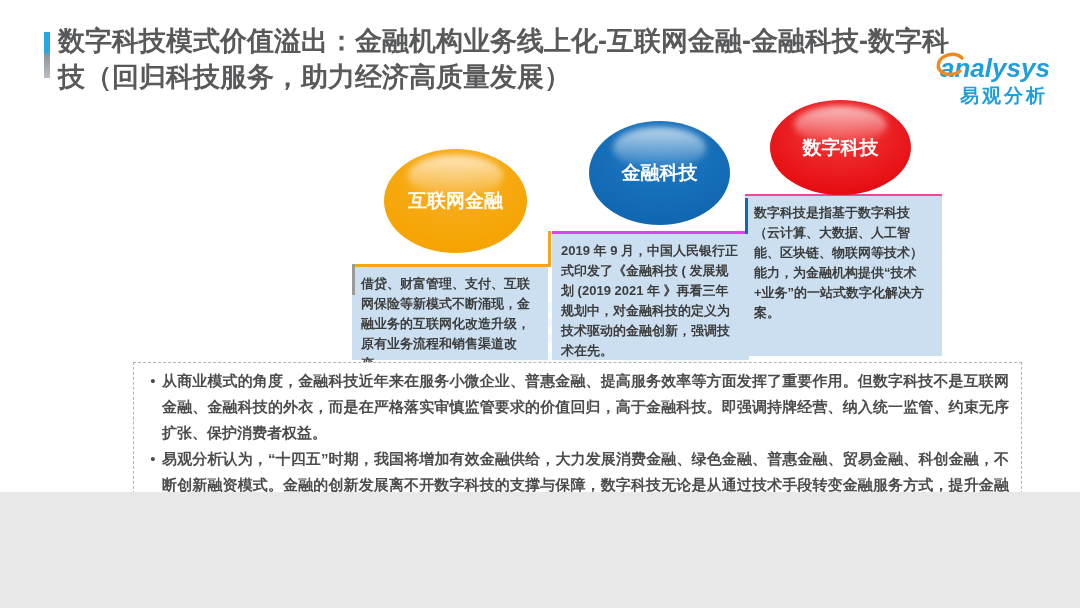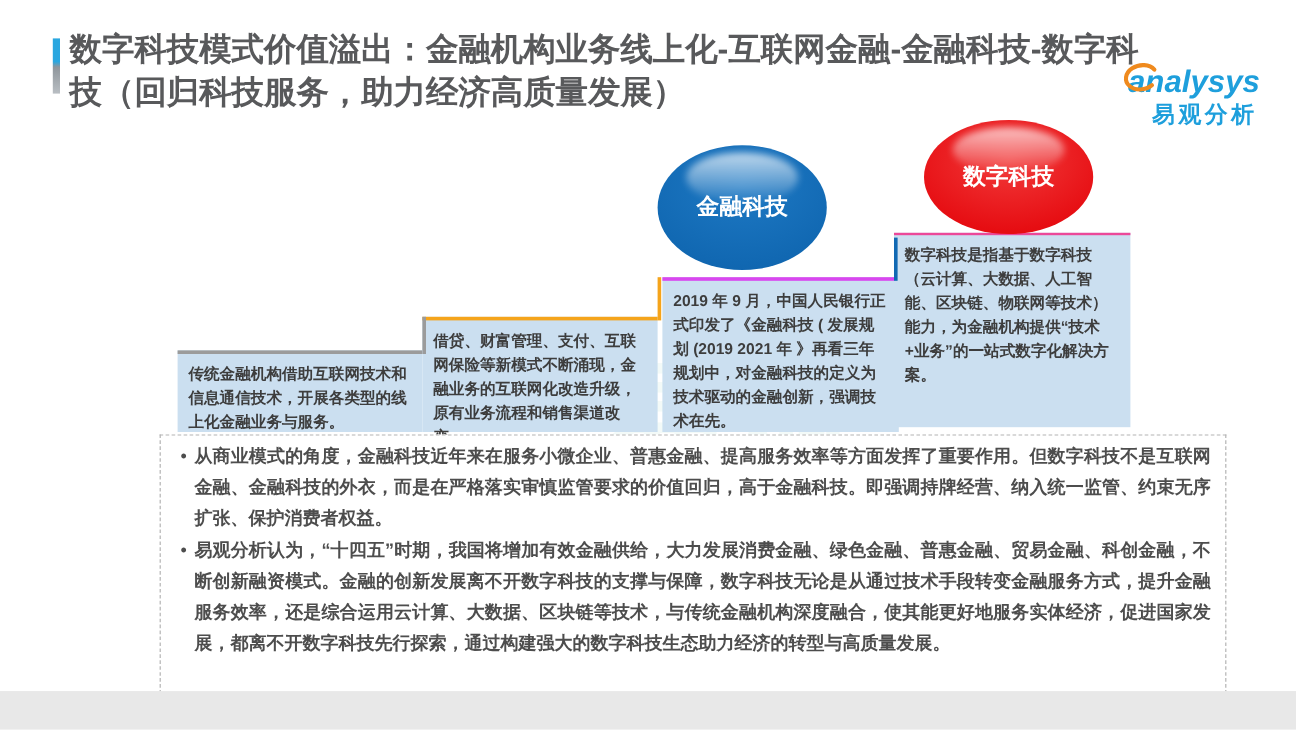--- a/index.html
+++ b/index.html
@@ -1,18 +1,18 @@
 <!DOCTYPE html>
 <html><head>
 <meta charset="utf-8">
 <style>
   * { margin:0; padding:0; box-sizing:border-box; }
   html,body { background:#e8e8e8; }
   body { font-family:"Liberation Sans","DejaVu Sans",sans-serif; }
-  .slide { position:relative; width:1080px; height:576px; background:#ffffff; overflow:hidden; }
+  .slide { position:relative; width:1080px; height:492px; background:#ffffff; overflow:hidden; }
 
   
   .accent-bar { position:absolute; left:44px; top:32px; width:6px; height:46px;
     background:linear-gradient(180deg,#2aa7e0 0%,#2aa7e0 42%,#8f969c 52%,#b9bec3 100%); }
   .page-title { position:absolute; left:58px; top:24px; width:905px;
     font-size:27px; font-weight:700; color:#58595b; line-height:1.33; }
 
   
   .logo { position:absolute; right:18px; top:14px;margin-top:32px; }
 
@@ -26,21 +26,21 @@
     justify-content:center; text-align:left; color:#fff; font-weight:700; }
   .ellipse::before { content:""; position:absolute; left:17%; right:17%; top:6%; height:40%;
     border-radius:50%; background:linear-gradient(rgba(255,255,255,.72),rgba(255,255,255,.03));
     filter:blur(3px); }
   .ellipse .lbl { position:relative; z-index:1; font-size:19px; line-height:1.55; }
   .el-1 { left:152px; top:171px; width:186px; height:113px;
     background:radial-gradient(100% 100% at 50% 32%, #b6b6b6, #999999 62%, #8d8d8d); }
   .el-1 .lbl { width:104px; }
   .el-2 { left:384px; top:149px; width:143px; height:104px;
     background:radial-gradient(100% 100% at 50% 32%, #f9b02a, #f5a400 62%, #ee9c00); }
-  .el-3 { left:548px; top:121px; width:141px; height:104px;
+  .el-3 { left:589px; top:121px; width:141px; height:104px;
     background:radial-gradient(100% 100% at 50% 32%, #1e79c4, #1168b2 62%, #0d5da4); }
   .el-4 { left:770px; top:100px; width:141px; height:95px;
     background:radial-gradient(100% 100% at 50% 35%, #f23a3a, #e60d12 62%, #d20b10); }
 
   
   .step-box { position:absolute; background:#cbdff0; }
   .step-text { padding:7px 9px 0 9px; font-size:13px; line-height:20px; color:#3d3d3d; font-weight:600; }
   .box-1 { left:148px; top:292px; width:204px; height:68px;  border-top:3px solid #9b9b9b; }
   .box-2 { left:352px; top:264px; width:196px; height:96px;  border-top:3px solid #f5a41b; }
   .box-3 { left:552px; top:231px; width:197px; height:129px; border-top:3px solid #d946ef; }
@@ -75,36 +75,36 @@
   <div class="logo">
     <svg width="136" height="64" viewBox="0 0 136 64">
       <text x="14" y="31" font-size="26" font-weight="bold" font-style="italic" fill="#1e9fdc">analysys</text>
       <path d="M36,12 A13,10 -12 1 0 34,25" stroke="#ef8a1e" stroke-width="3.4" fill="none" stroke-linecap="round"></path>
       <text x="34" y="56" font-size="19" font-weight="bold" fill="#1e9fdc" letter-spacing="3">易观分析</text>
     </svg>
   </div>
 
   <div class="watermark">易观分析</div>
 
-  <div class="step-box box-1">
-    <div class="step-text">传统金融机构借助互联网技术和信息通信技术，开展各类型的线上化金融业务与服务。</div>
-  </div>
   <div class="step-box box-2">
     <div class="step-text">借贷、财富管理、支付、互联网保险等新模式不断涌现，金融业务的互联网化改造升级，原有业务流程和销售渠道改变。</div>
   </div>
   <div class="step-box box-3">
     <div class="step-text">2019 年 9 月，中国人民银行正式印发了《金融科技 ( 发展规划 (2019 2021 年 》再看三年规划中，对金融科技的定义为技术驱动的金融创新，强调技术在先。</div>
   </div>
   <div class="step-box box-4">
     <div class="step-text">数字科技是指基于数字科技（云计算、大数据、人工智能、区块链、物联网等技术）能力，为金融机构提供“技术+业务”的一站式数字化解决方案。</div>
   </div>
   <div class="riser riser-1"></div>
   <div class="riser riser-2"></div>
   <div class="riser riser-3"></div>
 
+  <div class="ellipse el-2">
+    <div class="lbl">互联网金融</div>
+  </div>
   <div class="ellipse el-3">
     <div class="lbl">金融科技</div>
   </div>
   <div class="ellipse el-4">
     <div class="lbl">数字科技</div>
   </div>
 
   <div class="analysis-box">
     <div class="bullet-row">
       <div class="bullet-marker">•</div>

